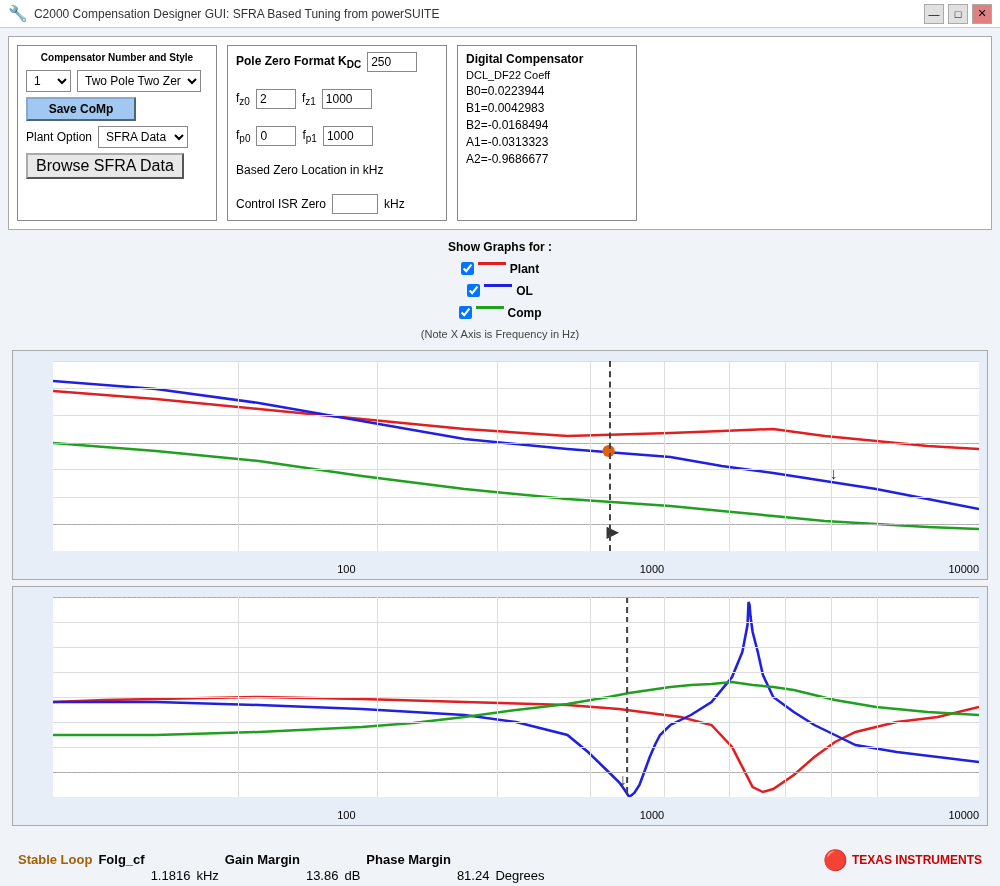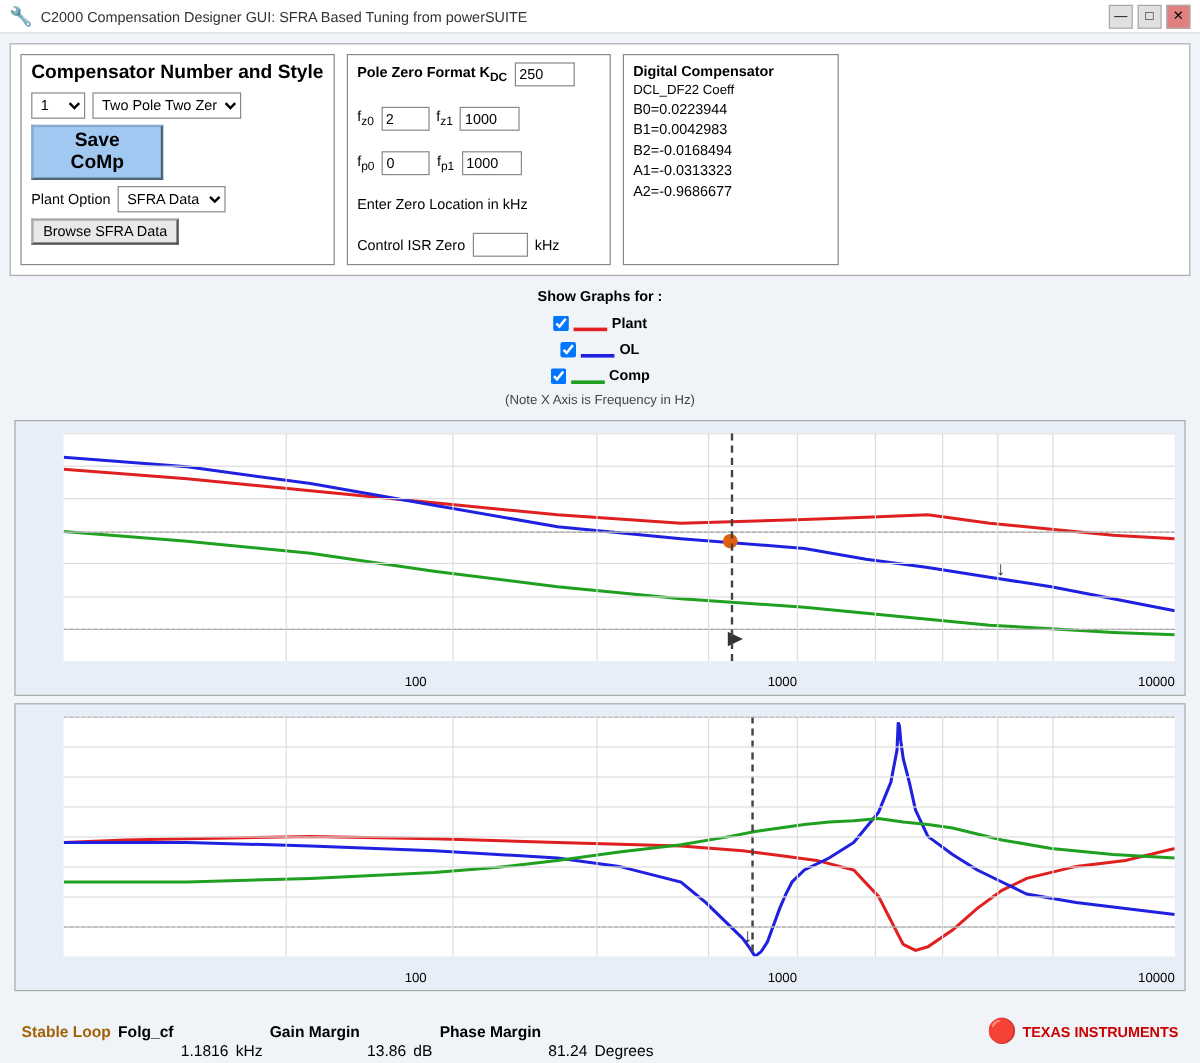--- a/index.html
+++ b/index.html
@@ -63,51 +63,51 @@
     .comp-section {
       border: 1px solid #888;
       padding: 6px 8px;
       display: flex;
       flex-direction: column;
       gap: 5px;
       min-width: 200px;
     }
     .comp-section-title {
       font-weight: bold;
-      font-size: 16px;
+      font-size: 10px;
       text-align: center;
       margin-bottom: 2px;
     }
     .row {
       display: flex;
       align-items: center;
       gap: 6px;
     }
     select, input[type="text"] {
       border: 1px solid #888;
       background: #fff;
       font-size: 12px;
       padding: 1px 3px;
     }
     select { height: 22px; }
     input[type="text"] { height: 20px; }
     .save-btn {
       background: #a0c8f0;
       border: 2px outset #88aacc;
       padding: 3px 10px;
-      font-size: 16px;
+      font-size: 12px;
       font-weight: bold;
       cursor: pointer;
       width: 110px;
     }
     .browse-btn {
       background: #e8e8e8;
       border: 2px outset #aaa;
       padding: 2px 8px;
-      font-size: 12px;
+      font-size: 16px;
       cursor: pointer;
     }
     .pole-zero-section {
       border: 1px solid #888;
       padding: 6px 8px;
       display: flex;
       flex-direction: column;
       gap: 17px;
       min-width: 220px;
     }
@@ -127,21 +127,21 @@
       display: flex;
       align-items: center;
       gap: 8px;
       padding: 4px 8px;
       font-weight: bold;
       font-size: 12px;
       flex-direction: column;
     }
     .legend-item {
       display: flex;
-      align-items: flex-end;
+      align-items: flex-start;
       gap: 4px;
     }
     .legend-line {
       width: 28px;
       height: 3px;
     }
     .chart-container {
       background: #e8eef8;
       border: 1px solid #aaa;
       margin: 0 4px;
@@ -231,21 +231,21 @@
         <span>f<sub>z1</sub></span>
         <input type="text" style="width: 50px;" value="1000">
       </div>
       <div class="row">
         <span>f<sub>p0</sub></span>
         <input type="text" style="width: 40px;" value="0">
         <span>f<sub>p1</sub></span>
         <input type="text" style="width: 50px;" value="1000">
       </div>
       <div class="row">
-        <span>Enter Zero Location in kHz</span>
+        <span>Based Zero Location in kHz</span>
       </div>
       <div class="row">
         <span>Control ISR Zero</span>
         <input type="text" style="width: 45px; padding-left: 41px;" value="50">
         <span>kHz</span>
       </div>
     </div>
 
     <div class="digital-comp-section">
       <div class="digital-comp-title">Digital Compensator</div>

